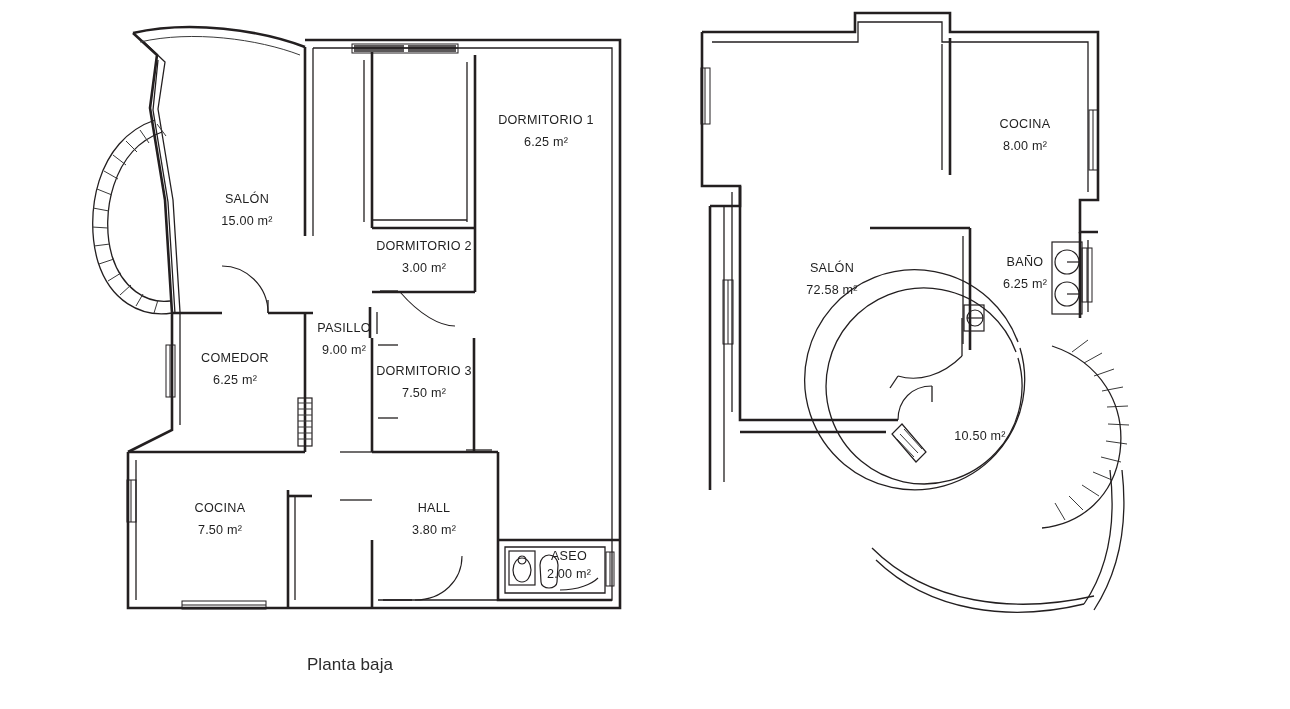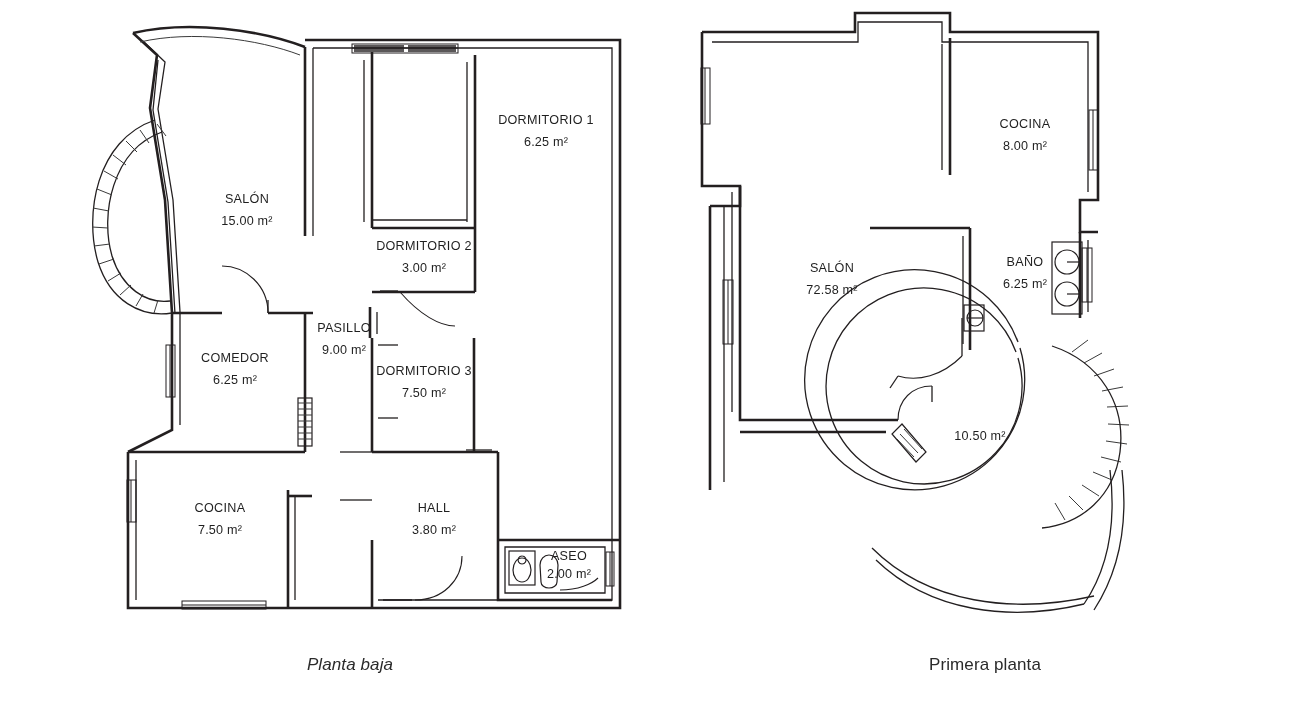--- a/index.html
+++ b/index.html
@@ -29,21 +29,21 @@
   .caption {
     position: absolute;
     top: 655px;
     text-align: center;
     font-size: 17px;
     color: #2b2b2b;
     letter-spacing: 0.1px;
     font-family: "Liberation Sans", sans-serif;
     white-space: nowrap;
   }
-  #caption-ground { left: 0px; width: 700px; font-style: italic; }
+  #caption-ground { left: 0px; width: 700px; }
   #caption-first  { left: 680px; width: 610px; }
 
   
   .rm-name, .rm-area {
     font-family: "Liberation Sans", sans-serif;
     fill: #1f1f1f;
     text-anchor: middle;
   }
   .rm-name { font-size: 12.6px; letter-spacing: 0.3px; }
   .rm-area { font-size: 12.6px; letter-spacing: 0.2px; }
@@ -352,15 +352,14 @@
 
         <path class="wall-thin" d="M 430 470 C 436 520 430 566 404 604"></path>
         <path class="wall-thin" d="M 442 470 C 448 522 440 570 414 610"></path>
         <path class="wall-thin" d="M 196 560 C 250 612 330 622 404 604"></path>
         <path class="wall-thin" d="M 192 548 C 248 604 334 614 414 596"></path>
       </g>
     </svg>
   </div>
 
   <div class="caption" id="caption-ground">Planta baja</div>
-  <div class="caption" id="caption-first">Primera planta</div>
 
 </div>
 
 </body></html>

